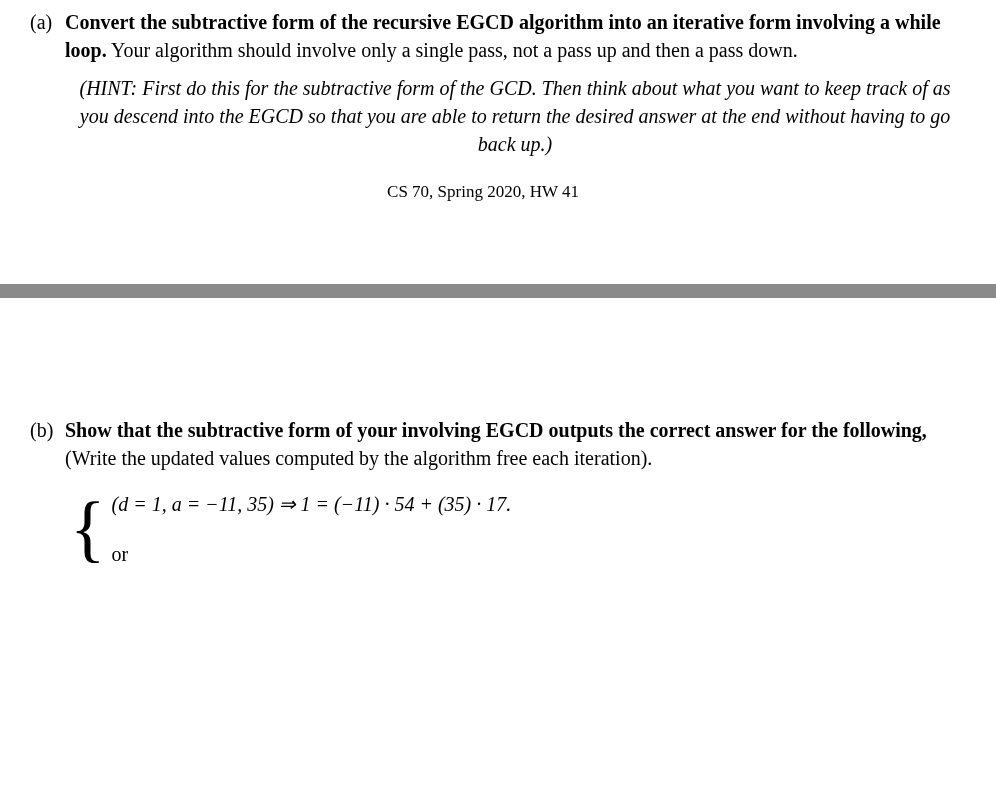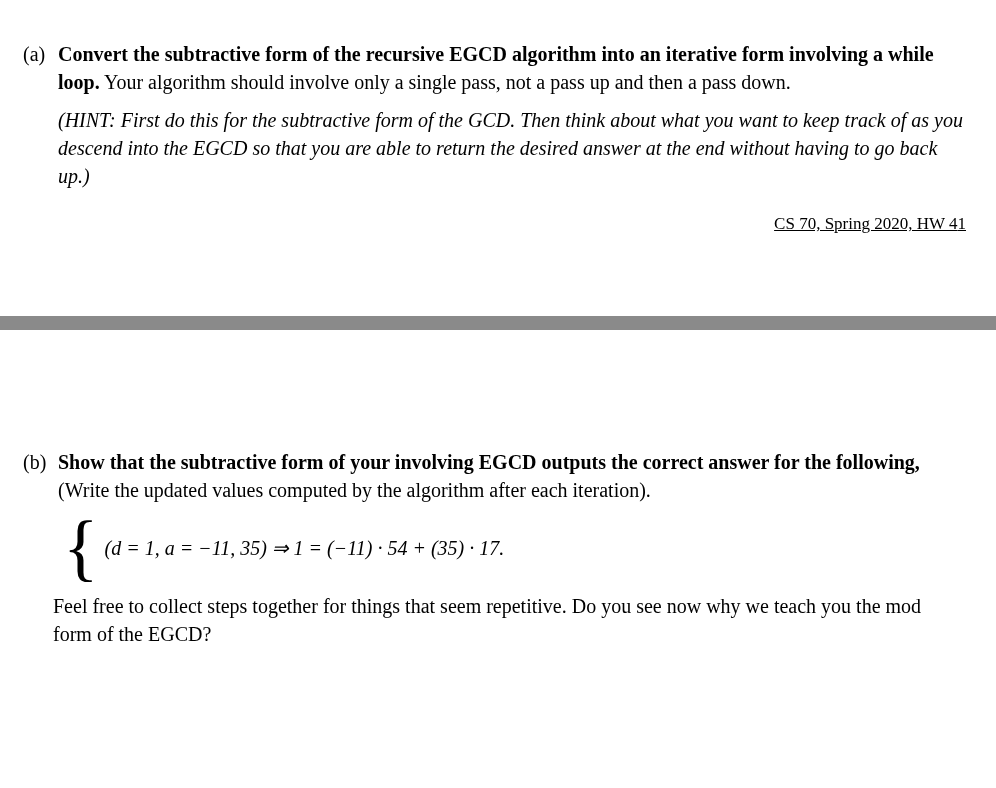--- a/index.html
+++ b/index.html
@@ -11,45 +11,43 @@
       font-family: "Times New Roman", Times, serif;
       font-size: 20px;
       line-height: 1.4;
       color: #000;
       background: #fff;
       width: 996px;
       height: 788px;
       position: relative;
     }
     .section {
-      padding: 8px 30px 0 23px;
-      margin-top: 32px;
+      padding: 8px 30px 0 30px;
     }
     .part-label {
       display: inline-block;
       width: 30px;
       vertical-align: top;
     }
     .part-content {
       display: inline-block;
       width: calc(100% - 36px);
       vertical-align: top;
     }
     .bold {
       font-weight: bold;
     }
     .italic {
       font-style: italic;
     }
     .footer-line {
       display: flex;
-      justify-content: flex-end;
+      justify-content: center;
       padding: 22px 30px 0 0;
       font-size: 17px;
-      text-decoration: underline;
     }
     .separator {
       width: 100%;
       height: 14px;
       background: #8a8a8a;
       margin-top: 80px;
       margin-bottom: 110px;
     }
     .math-block {
       padding: 18px 0 18px 40px;
@@ -79,20 +77,21 @@
       gap: 22px;
     }
     .case-line {
       white-space: nowrap;
     }
     .roman {
       font-style: normal;
     }
     .para-gap {
       margin-top: 10px;
+      text-align: center;
     }
     .followup {
       padding-left: 30px;
       padding-right: 10px;
     }
   </style>
 </head>
 <body>
 
 <div class="section">
@@ -106,26 +105,26 @@
 <div class="footer-line">
   <span>CS 70, Spring 2020, HW 4</span>
   <span>1</span>
 </div>
 
 <div class="separator"></div>
 
 <div class="section">
   <span class="part-label">(b)</span>
   <span class="part-content">
-    <span class="bold">Show that the subtractive form of your involving EGCD outputs the correct answer for the following,</span><span> (Write the updated values computed by the algorithm after each iteration).</span>
+    <span class="bold">Show that the subtractive form of your involving EGCD outputs the correct answer for the following,</span><span> (Write the updated values computed by the algorithm free each iteration).</span>
   </span>
 
   <div class="math-block">
     <span class="brace-wrap">
       <span class="brace">{</span>
       <span class="cases">
         <span class="case-line">(d = 1, a = −11, 35) ⇒ 1 = (−11) · 54 + (35) · 17.</span>
+        <span class="case-line roman">or</span>
       </span>
     </span>
   </div>
 
-  <div class="followup">Feel free to collect steps together for things that seem repetitive. Do you see now why we teach you the mod form of the EGCD?</div>
 </div>
 
 </body></html>

